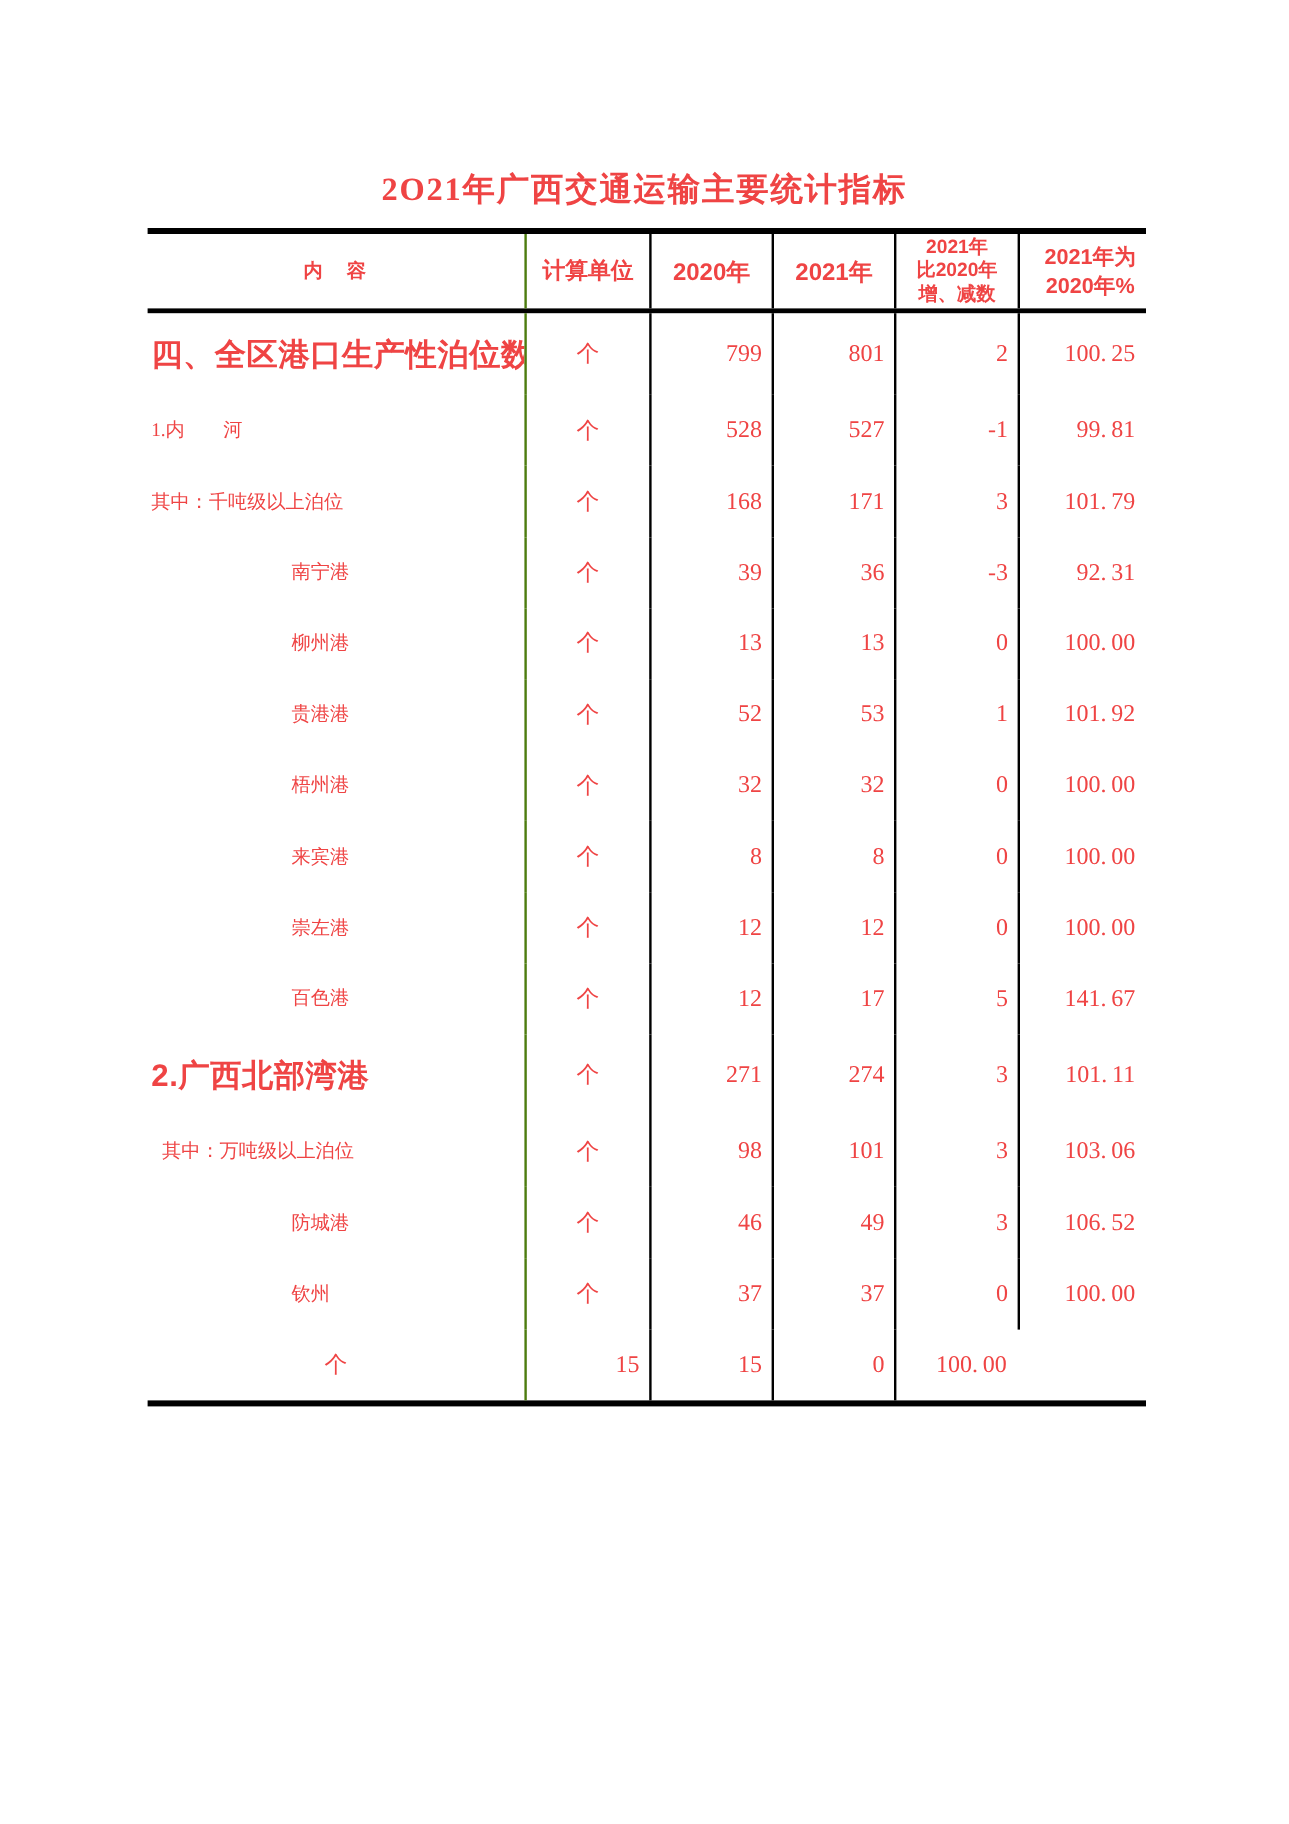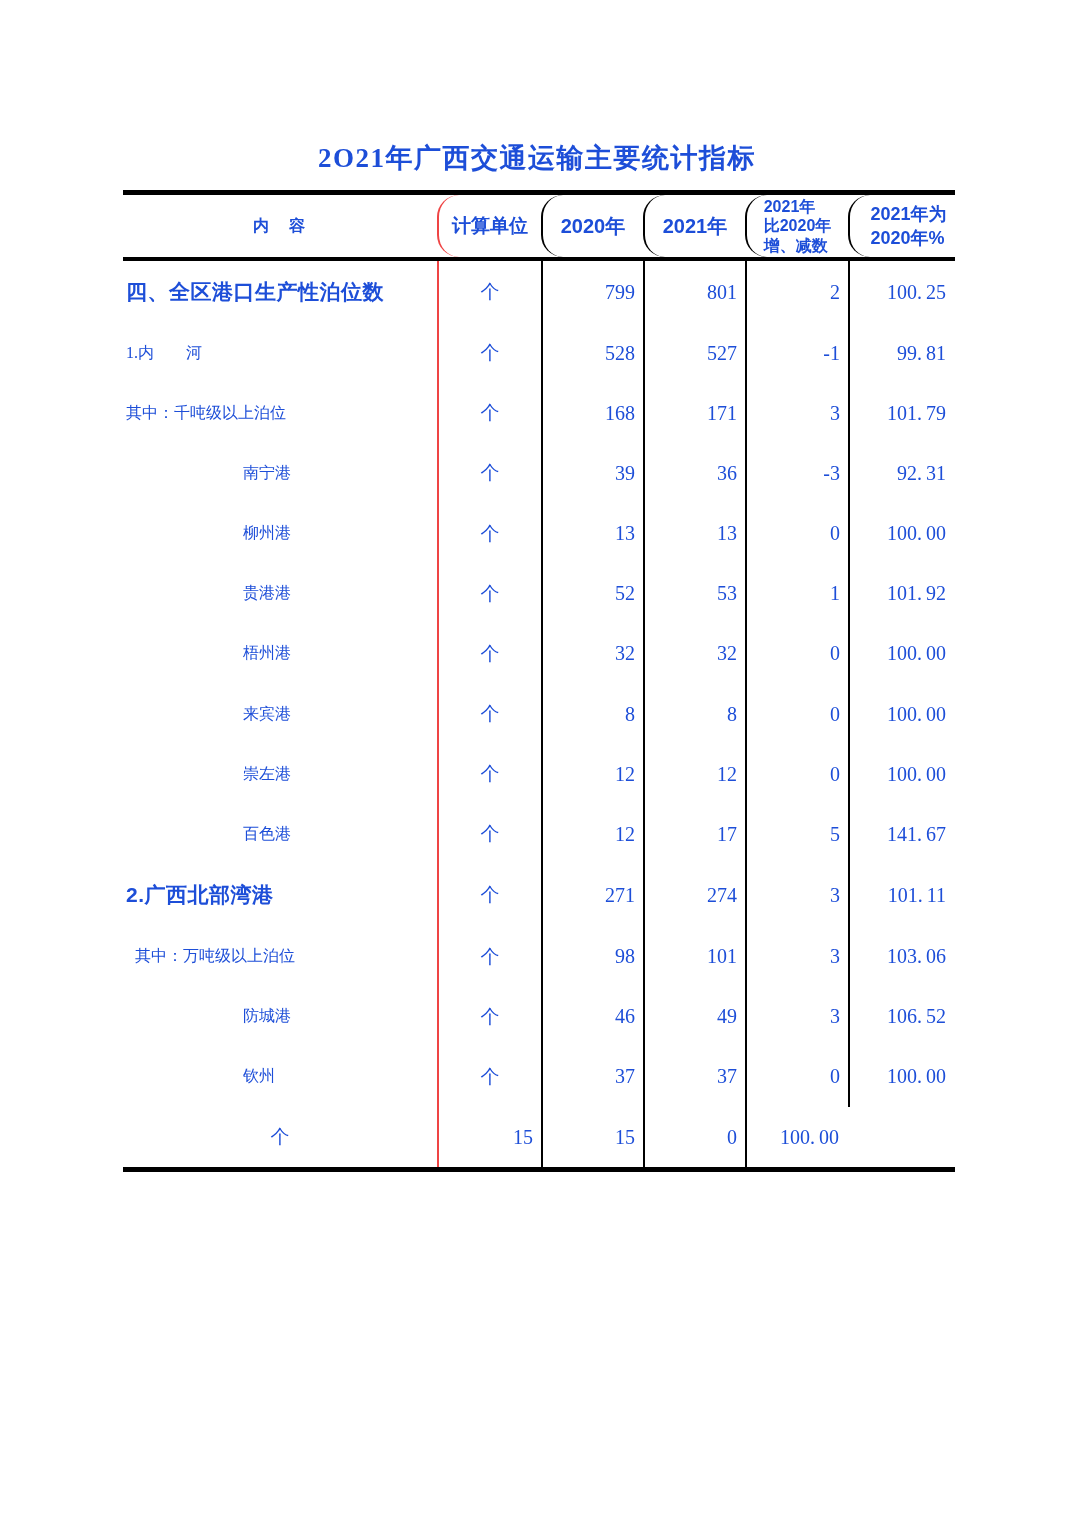--- a/index.html
+++ b/index.html
@@ -1,48 +1,48 @@
 <!DOCTYPE html>
 <html><head>
 <meta charset="utf-8">
 <style>
   html,body{margin:0;padding:0;background:#fff;}
-  .page{position:relative;width:1074px;height:1520px;background:#ffffff;color:#1d4ed8;overflow:hidden;}
+  .page{position:relative;width:1074px;height:1520px;background:#ffffff;color:#ef4444;overflow:hidden;}
   .doc-title{
     position:absolute;top:140px;left:0;width:100%;
     text-align:center;
     font-family:"Liberation Serif",serif;
     font-weight:bold;font-size:27px;letter-spacing:1.5px;
   }
   .tbl{
     position:absolute;left:123px;top:190px;width:832px;
     border-top:5px solid #000;border-bottom:5px solid #000;
   }
   .thead{display:flex;height:62px;border-bottom:4px solid #000;}
   .tbody{display:flex;flex-direction:column;height:906px;}
   .trow{display:flex;flex:1 1 auto;min-height:0;}
   .cell{box-sizing:border-box;display:flex;align-items:center;overflow:hidden;}
   
   .thead > .cell:nth-child(1), .trow > .cell:nth-child(1){width:314px;}
-  .thead > .cell:nth-child(2), .trow > .cell:nth-child(2){width:104px;border-left:2px solid #ef4444;}
+  .thead > .cell:nth-child(2), .trow > .cell:nth-child(2){width:104px;border-left:2px solid #4d7c0f;}
   .thead > .cell:nth-child(3), .trow > .cell:nth-child(3){width:102px;border-left:2px solid #000;}
   .thead > .cell:nth-child(4), .trow > .cell:nth-child(4){width:102px;border-left:2px solid #000;}
   .thead > .cell:nth-child(5), .trow > .cell:nth-child(5){width:103px;border-left:2px solid #000;}
   .thead > .cell:nth-child(6), .trow > .cell:nth-child(6){width:107px;border-left:2px solid #000;padding-left:12px;}
   
-  .h{justify-content:center;text-align:left;
-     font-family:"Liberation Sans",sans-serif;font-weight:bold;border-radius:22px;}
+  .h{justify-content:center;text-align:center;
+     font-family:"Liberation Sans",sans-serif;font-weight:bold;}
   .h-content{font-size:16px;letter-spacing:2px;}
   .h-unit{font-size:19px;}
   .h-year{font-size:20px;}
   .h-diff{font-size:16px;line-height:1.22;white-space:pre-line;}
   .h-pct{font-size:18px;line-height:1.35;white-space:pre-line;}
   
   .c-label{font-family:"Liberation Serif",serif;font-size:16px;padding-left:3px;white-space:pre;}
-  .c-label.bold-label{font-family:"Liberation Sans",sans-serif;font-weight:bold;font-size:21px;letter-spacing:0.5px;}
+  .c-label.bold-label{font-family:"Liberation Sans",sans-serif;font-weight:bold;font-size:26px;letter-spacing:0.5px;}
   .c-label.ind-port{padding-left:120px;text-align:center;}
   .c-label.ind-sub{padding-left:12px;text-align:right;}
   .c-unit{justify-content:center;font-family:"Liberation Serif",serif;font-size:19px;}
   .c-num{justify-content:flex-end;padding-right:8px;font-family:"Liberation Serif",serif;font-size:20px;}
   .c-pct{justify-content:flex-end;padding-right:9px;font-family:"Liberation Serif",serif;font-size:20px;}
 </style>
 </head>
 <body>
 
 <div class="page">

